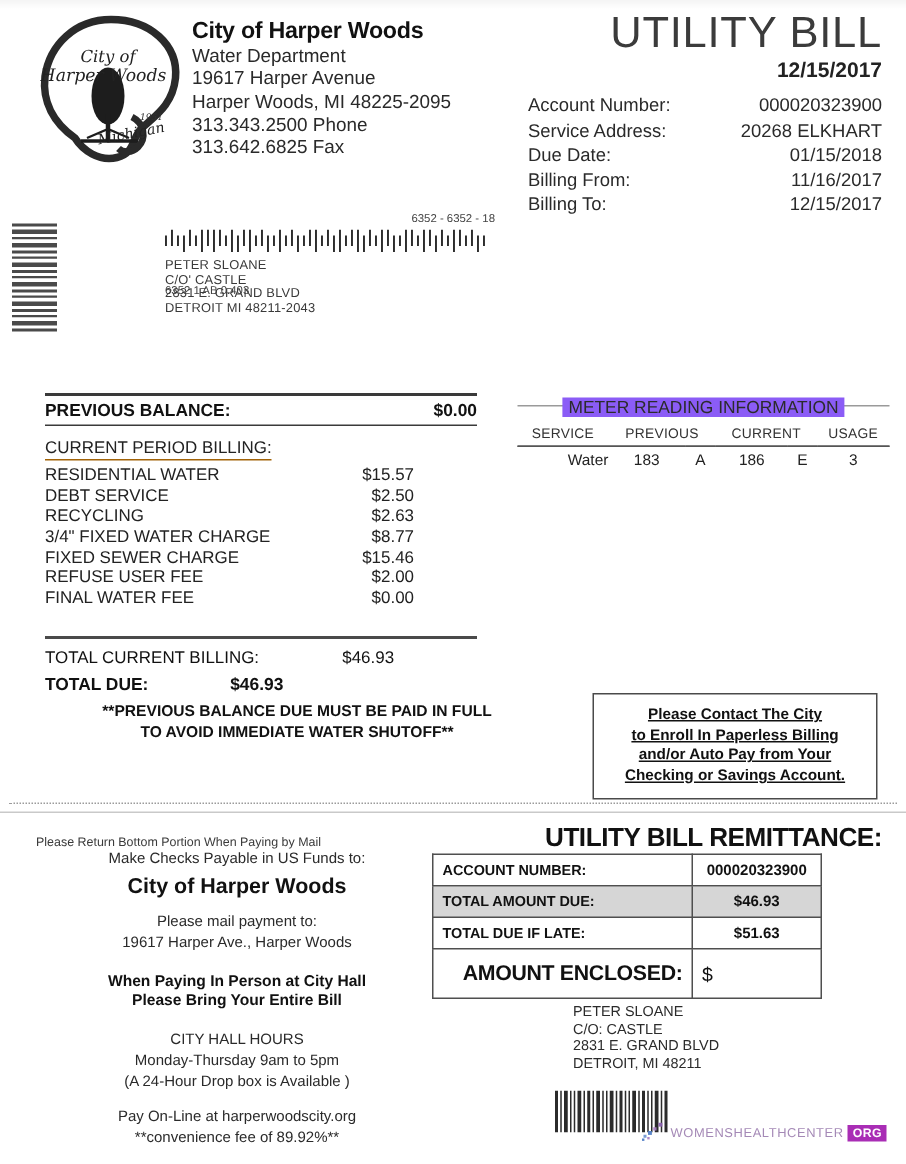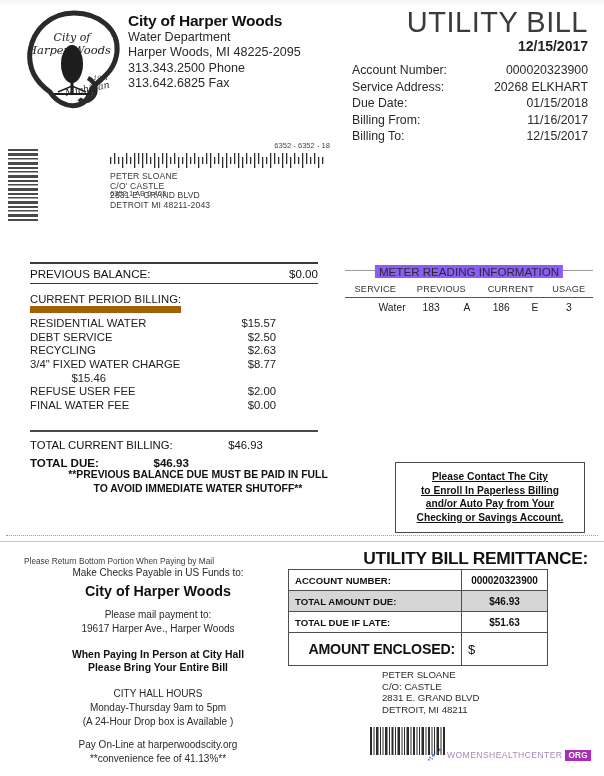--- a/index.html
+++ b/index.html
@@ -86,31 +86,31 @@
     color: #3a3a3a;
     letter-spacing: 0.15px;
   }
   #mail-addr div { white-space: nowrap; }
 
   
   #billing { left: 30px; top: 262px; width: 288px; }
   #prev-bal-rule { height: 1.6px; background: #3a3a3a; }
   #prev-bal-row {
     display: flex; justify-content: space-between;
-    font-size: 11.6px; font-weight: normal;
+    font-size: 11.6px; font-weight: bold;
     padding: 3px 0 3px 0;
     color: #111;
   }
   #prev-bal-under { height: 1.6px; background: #3a3a3a; }
   #cpb-label {
     font-size: 11.3px;
     margin-top: 9px;
     padding-bottom: 1px;
     display: inline-block;
-    border-bottom: 7px solid #a16207;
+    border-bottom: 1px solid #a16207;
     color: #222;
   }
   .charge-row {
     display: flex;
     font-size: 11.3px;
     line-height: 13.6px;
     color: #222;
   }
   .charge-row .nm { width: 170px; }
   .charge-row .amt { width: 76px; text-align: right; }
@@ -305,20 +305,21 @@
       <text x="50" y="33" font-family="'DejaVu Serif',serif" font-style="italic" font-size="11" fill="#222" text-anchor="middle">City of</text>
       <text x="47" y="46" font-family="'DejaVu Serif',serif" font-style="italic" font-size="11.5" fill="#222" text-anchor="middle">Harper Woods</text>
       <text x="79" y="72" font-family="'DejaVu Serif',serif" font-style="italic" font-size="6" fill="#333" text-anchor="middle">1951</text>
       <text x="66" y="84" font-family="'DejaVu Serif',serif" font-style="italic" font-size="9.5" fill="#222" text-anchor="middle" transform="rotate(-11 66 84)">Michigan</text>
     </svg>
   </div>
 
   <div class="abs" id="org-block">
     <div id="org-name">City of Harper Woods</div>
     <div class="org-line">Water Department</div>
+    <div class="org-line">19617 Harper Avenue</div>
     <div class="org-line">Harper Woods, MI 48225-2095</div>
     <div class="org-line">313.343.2500 Phone</div>
     <div class="org-line">313.642.6825 Fax</div>
   </div>
 
   <div class="abs" id="bill-title">UTILITY BILL</div>
   <div class="abs" id="bill-date">12/15/2017</div>
 
   <div class="abs" id="acct-table">
     <table>
@@ -464,20 +465,21 @@
       </div>
       <div class="charge-row">
         <span class="nm">RECYCLING</span>
         <span class="amt">$2.63</span>
       </div>
       <div class="charge-row">
         <span class="nm">3/4" FIXED WATER CHARGE</span>
         <span class="amt">$8.77</span>
       </div>
       <div class="charge-row">
+        <span class="nm">FIXED SEWER CHARGE</span>
         <span class="amt">$15.46</span>
       </div>
       <div class="charge-row">
         <span class="nm">REFUSE USER FEE</span>
         <span class="amt">$2.00</span>
       </div>
       <div class="charge-row">
         <span class="nm">FINAL WATER FEE</span>
         <span class="amt">$0.00</span>
       </div>
@@ -547,21 +549,21 @@
     <div class="rl-sm">19617 Harper Ave., Harper Woods</div>
     <div class="sp-12"></div>
     <div class="rl-bold">When Paying In Person at City Hall</div>
     <div class="rl-bold">Please Bring Your Entire Bill</div>
     <div class="sp-12"></div>
     <div class="rl-sm">CITY HALL HOURS</div>
     <div class="rl-sm">Monday-Thursday 9am to 5pm</div>
     <div class="rl-sm">(A 24-Hour Drop box is Available )</div>
     <div class="sp-9"></div>
     <div class="rl-sm">Pay On-Line at harperwoodscity.org</div>
-    <div class="rl-sm">**convenience fee of 41.13%**</div>
+    <div class="rl-sm">**convenience fee of 89.92%**</div>
     <div class="sp-9"></div>
     <div class="rl-bold">Accounts not paid by the Due Date are subject to a</div>
 
   </div>
 
   <div class="abs" id="remit-title">UTILITY BILL REMITTANCE:</div>
 
   <table class="abs" id="remit-table">
     <tbody>
       <tr>

